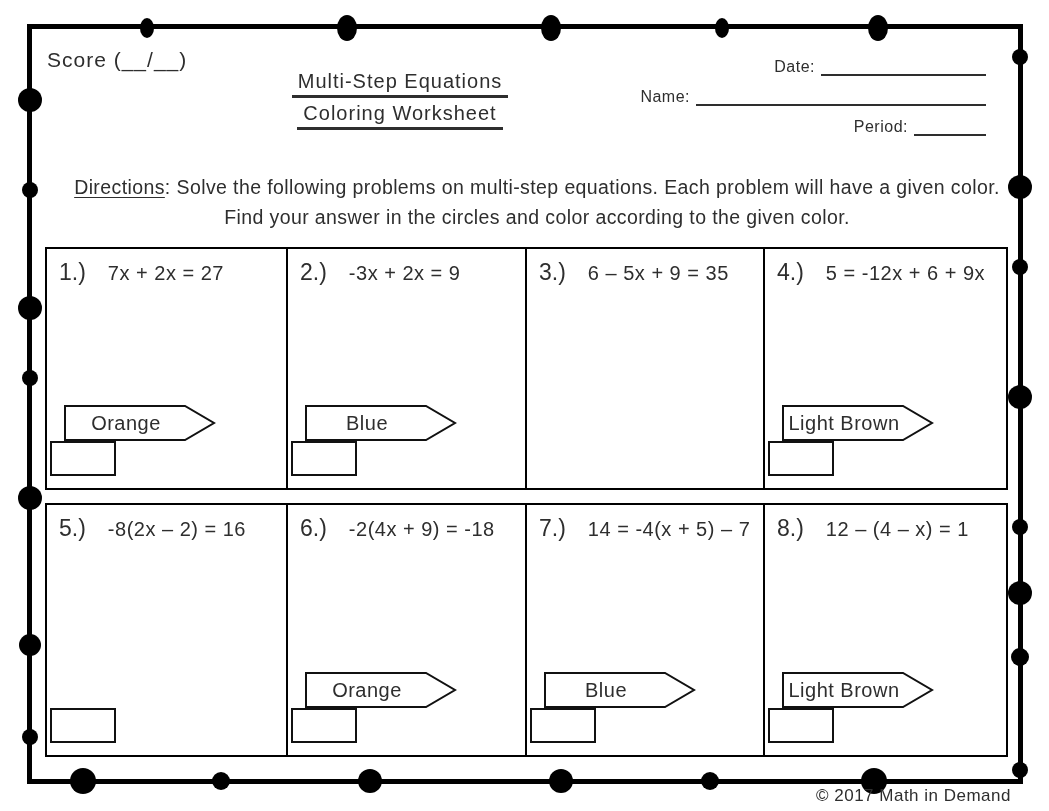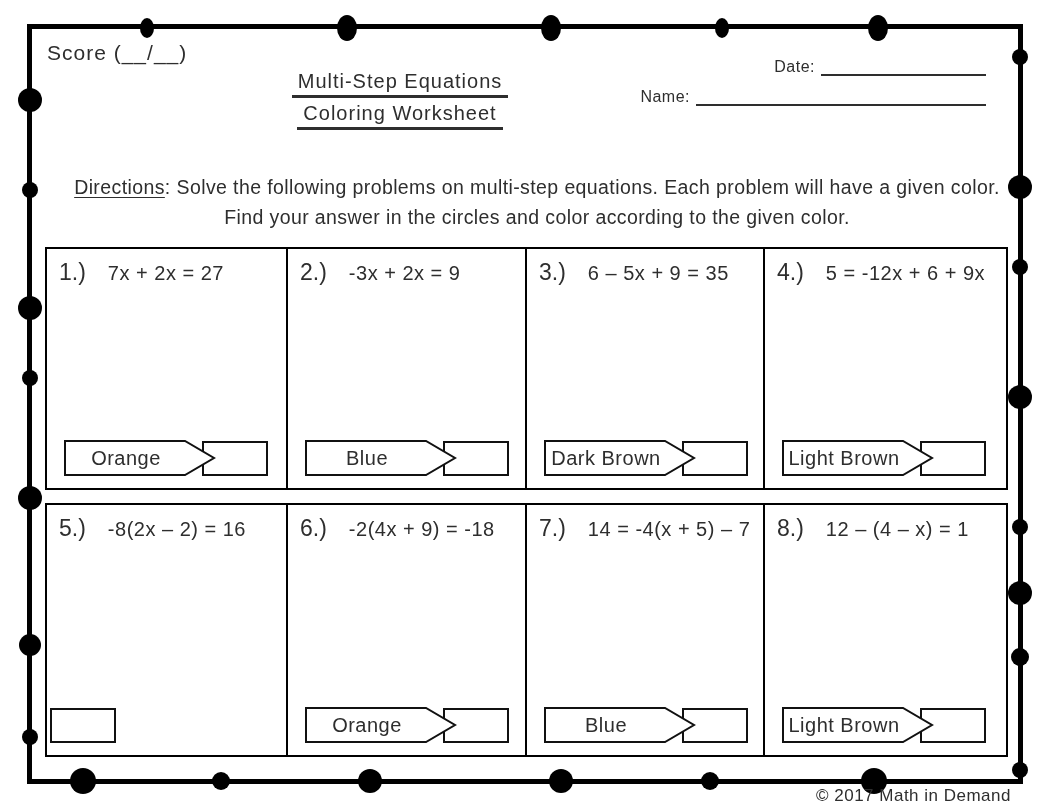--- a/index.html
+++ b/index.html
@@ -7,21 +7,21 @@
     width:1049px; height:811px; position:relative; background:#ffffff;
     font-family:"Liberation Sans","DejaVu Sans",sans-serif; color:#2e2e2e;
     overflow:hidden;
   }
   .frame {
     position:absolute; left:27px; top:24px; width:996px; height:760px;
     border:5px solid #000; box-sizing:border-box; background:transparent;
   }
   .dot { position:absolute; background:#000; border-radius:50%; }
 
-  .score { position:absolute; left:47px; top:41px; font-size:21px; letter-spacing:1px; }
+  .score { position:absolute; left:47px; top:48px; font-size:21px; letter-spacing:1px; }
 
   .title-block { position:absolute; left:215px; top:70px; width:370px; text-align:center; }
   .title-line {
     display:inline-block; font-size:20px; letter-spacing:1px;
     border-bottom:3px solid #2e2e2e; padding:0 6px 2px 6px; margin-bottom:4px;
   }
 
   .fields { position:absolute; right:63px; top:58px; text-align:right; }
   .field-row { margin-bottom:12px; font-size:16px; letter-spacing:0.5px; }
   .field-line {
@@ -44,21 +44,21 @@
     grid-template-columns:241px 239px 238px auto; background:#fff;
   }
   .t1 { top:247px; height:243px; }
   .t2 { top:503px; height:254px; }
   .cell { border-right:2px solid #000; position:relative; padding:10px 4px 0 12px; box-sizing:border-box; }
   .cell:nth-child(4) { border-right:none; }
   .prob { display:flex; align-items:baseline; gap:22px; }
   .pnum { font-size:23px; flex:none; }
   .peq  { font-size:20px; letter-spacing:0.5px; white-space:nowrap; }
 
-  .tag-row { position:absolute; left:17px; bottom:12px; display:flex; align-items:flex-end; }
+  .tag-row { position:absolute; left:17px; bottom:12px; display:flex; align-items:flex-start;flex-direction:column; }
   .arrow-wrap { position:relative; width:152px; height:36px; flex:none; z-index:1; }
   .arrow-wrap svg { position:absolute; left:0; top:0; }
   .tag-label {
     position:absolute; left:0; top:0; right:28px; bottom:0;
     display:flex; align-items:center; justify-content:center;
     font-size:20px; letter-spacing:0.5px; white-space:nowrap;
   }
   .answer-box { width:62px; height:31px; border:2px solid #111; margin-left:-14px; background:#fff; }
 
   .footer { position:absolute; right:38px; top:786px; font-size:17px; letter-spacing:0.5px; }
@@ -107,20 +107,23 @@
     <span class="title-line">Coloring Worksheet</span>
   </div>
 
   <div class="fields">
     <div class="field-row">
       <span>Date:</span><span class="field-line line-date"></span>
     </div>
     <div class="field-row">
       <span>Name:</span><span class="field-line line-name"></span>
     </div>
+    <div class="field-row">
+      <span>Period:</span><span class="field-line line-period"></span>
+    </div>
   </div>
 
   <div class="directions"><span class="dlabel">Directions</span><span>: Solve the following problems on multi-step equations.  Each problem will have a given color.  Find your answer in the circles and color according to the given color.</span></div>
 
   <div class="ptable t1">
     <div class="cell">
       <div class="prob">
           <span class="pnum">1.)</span>
           <span class="peq">7x + 2x = 27</span>
         </div>
@@ -147,29 +150,20 @@
           <span class="tag-label">Blue</span>
         </div>
         <div class="answer-box"></div>
       </div>
     </div>
     <div class="cell">
       <div class="prob">
           <span class="pnum">3.)</span>
           <span class="peq">6 – 5x + 9 = 35</span>
         </div>
-      <div class="tag-row">
-        <div class="arrow-wrap">
-          <svg width="152" height="36">
-              <polygon points="1,1 121,1 150,18 121,35 1,35" fill="#ffffff" stroke="#111111" stroke-width="2"></polygon>
-            </svg>
-          <span class="tag-label">Dark Brown</span>
-        </div>
-        <div class="answer-box"></div>
-      </div>
     </div>
     <div class="cell">
       <div class="prob">
           <span class="pnum">4.)</span>
           <span class="peq">5 = -12x + 6 + 9x</span>
         </div>
       <div class="tag-row">
         <div class="arrow-wrap">
           <svg width="152" height="36">
               <polygon points="1,1 121,1 150,18 121,35 1,35" fill="#ffffff" stroke="#111111" stroke-width="2"></polygon>

